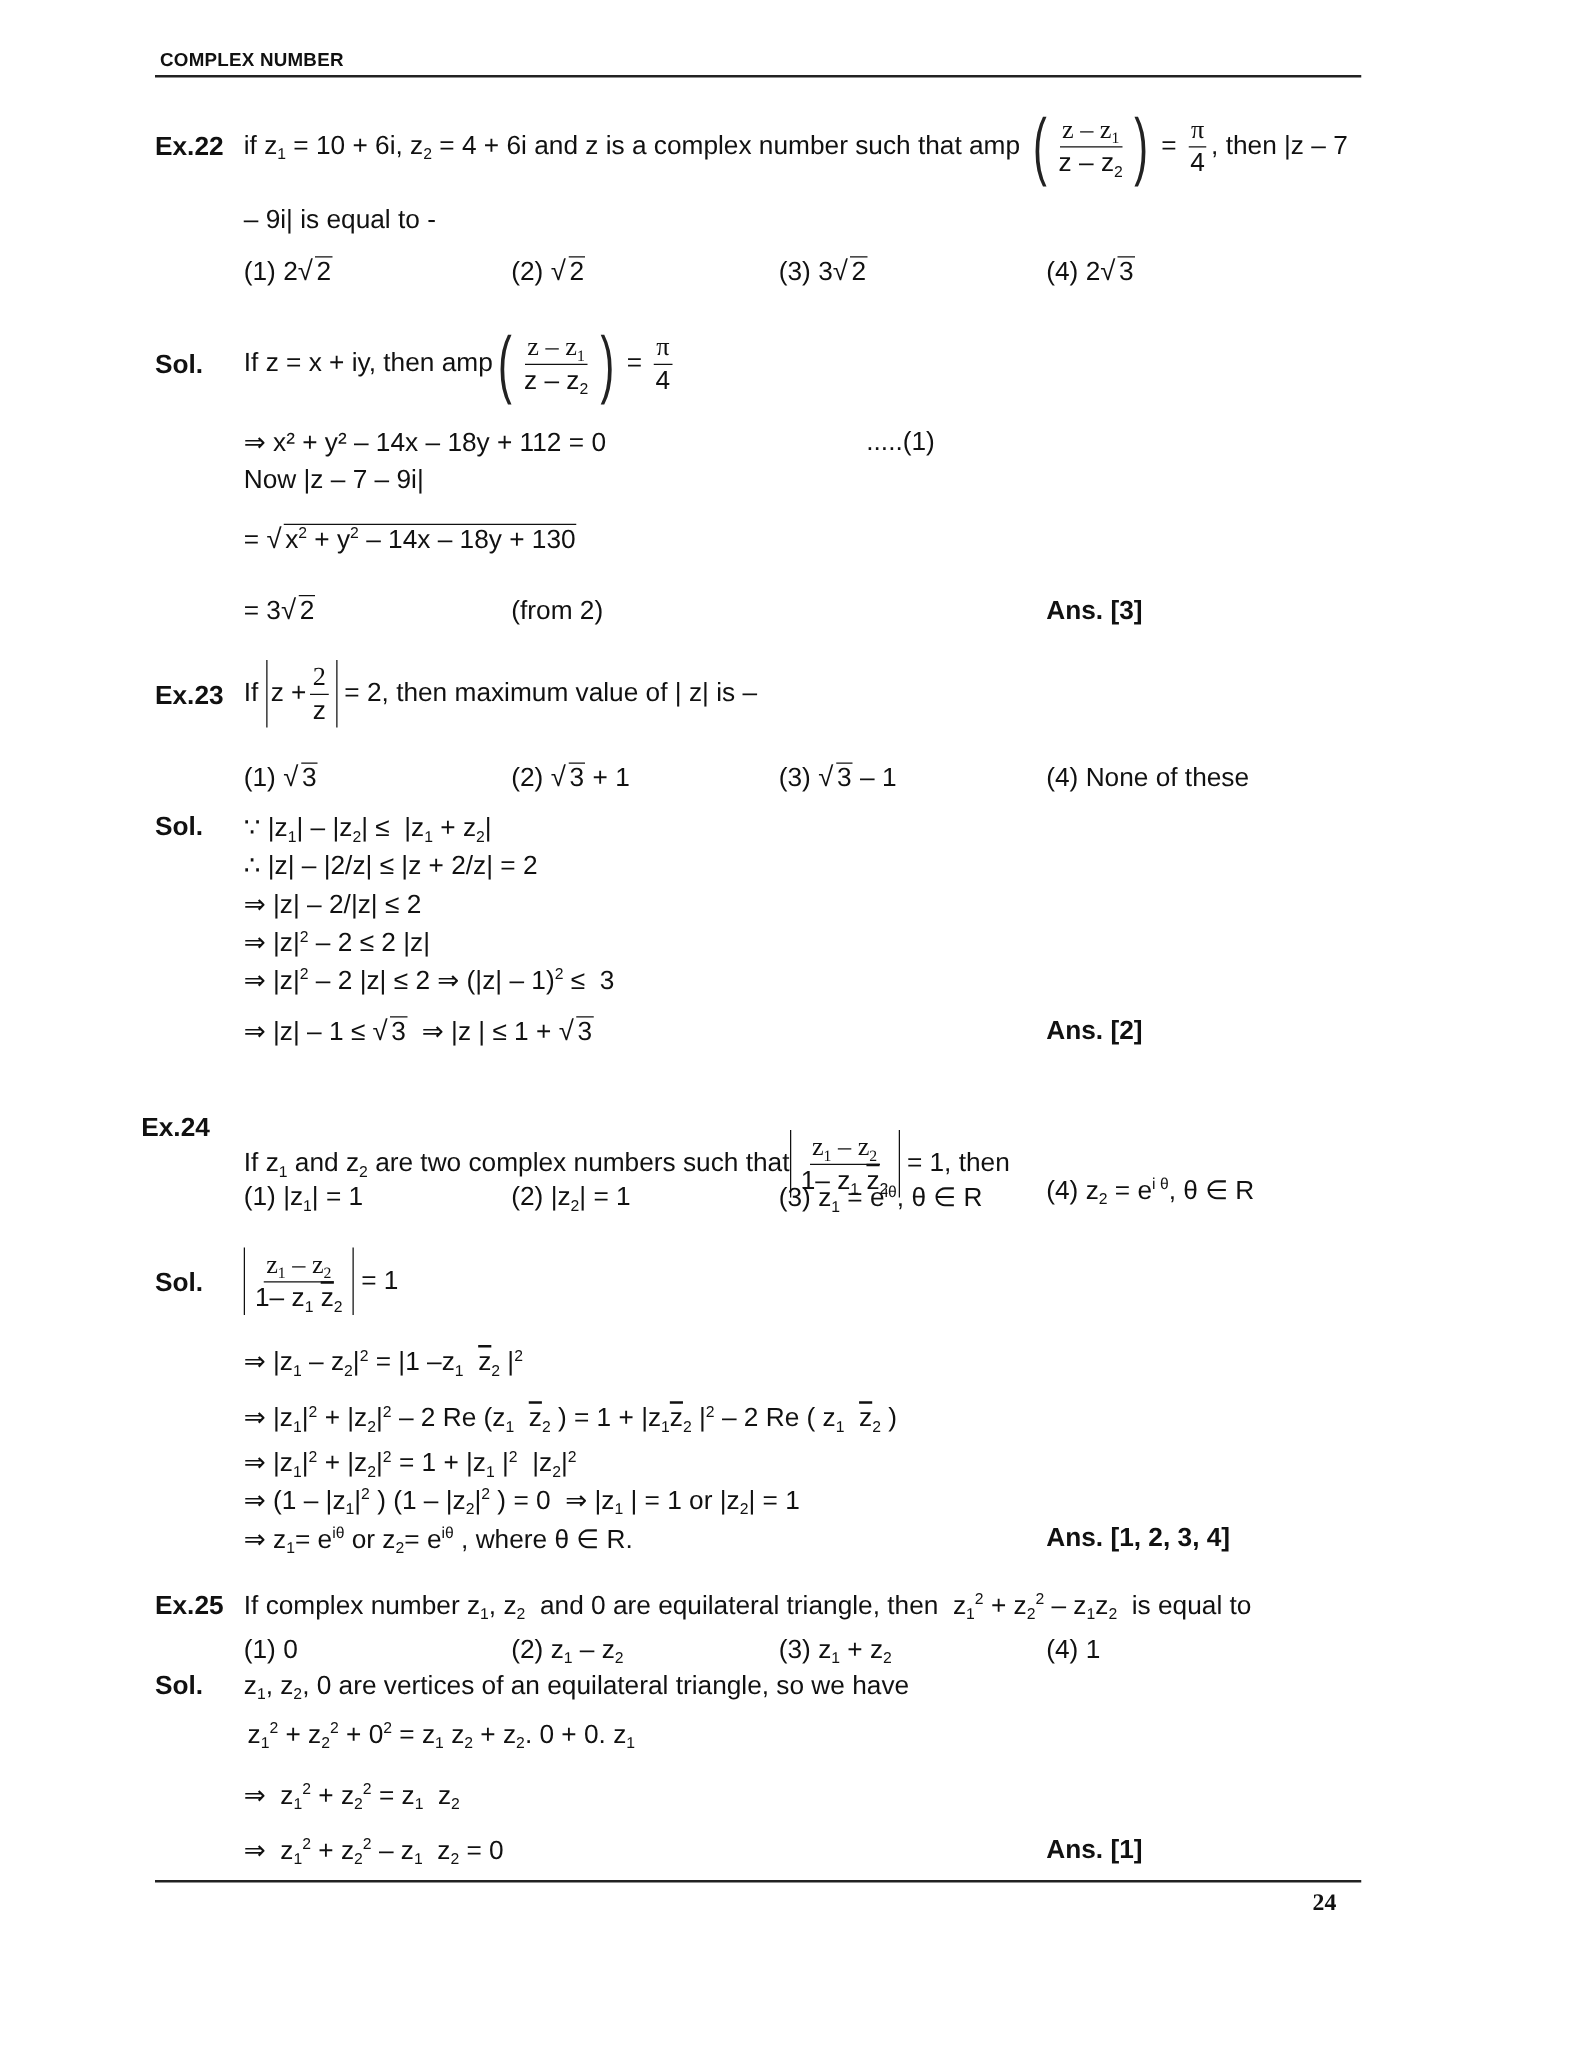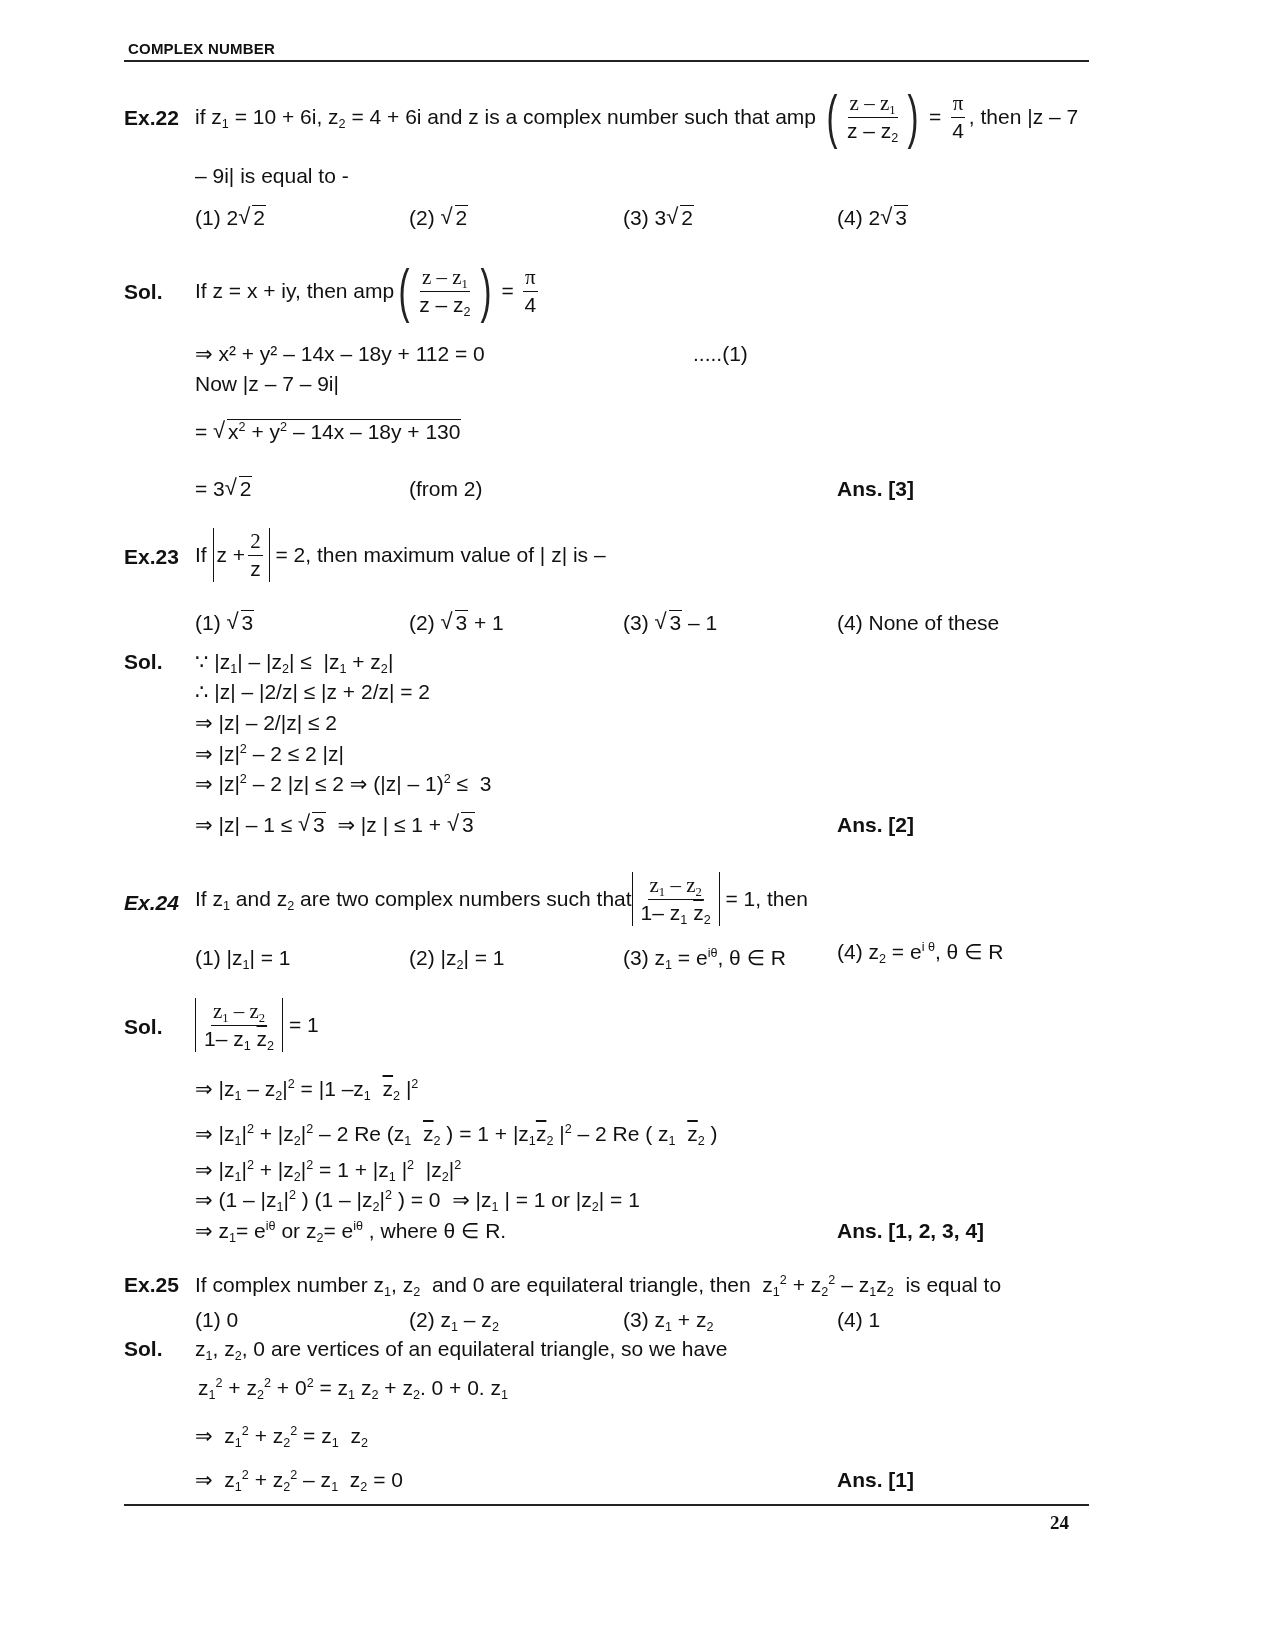--- a/index.html
+++ b/index.html
@@ -99,22 +99,22 @@
 
 <div class="abs lbl" style="left:124px;top:650px;">Sol.</div>
 <div class="abs" style="left:195px;top:650px;">∵ |z<sub>1</sub>| – |z<sub>2</sub>| ≤&nbsp; |z<sub>1</sub> + z<sub>2</sub>|</div>
 <div class="abs" style="left:195px;top:680px;">∴ |z| – |2/z| ≤ |z + 2/z| = 2</div>
 <div class="abs" style="left:195px;top:711px;">⇒ |z| – 2/|z| ≤ 2</div>
 <div class="abs" style="left:195px;top:742px;">⇒ |z|<sup>2</sup> – 2 ≤ 2 |z|</div>
 <div class="abs" style="left:195px;top:772px;">⇒ |z|<sup>2</sup> – 2 |z| ≤ 2 ⇒ (|z| – 1)<sup>2</sup> ≤&nbsp; 3</div>
 <div class="abs" style="left:195px;top:813px;">⇒ |z| – 1 ≤ <span class="sqrt"><span class="rad">3</span></span> &nbsp;⇒ |z | ≤ 1 + <span class="sqrt"><span class="rad">3</span></span></div>
 <div class="abs ans" style="left:837px;top:813px;">Ans. [2]</div>
 
-<div class="abs lbl" style="left:124px;top:891px;font-style:italic;">Ex.24</div>
-<div class="abs" style="left:195px;top:866px;display:flex;align-items:center;height:66px;">
+<div class="abs lbl" style="left:113px;top:891px;">Ex.24</div>
+<div class="abs" style="left:195px;top:898px;display:flex;align-items:center;height:66px;">
   <span>If z<sub>1</sub> and z<sub>2</sub> are two complex numbers such that</span>
   <span class="absv">
       <span class="frac">
         <span class="num">z<sub>1</sub> – z<sub>2</sub></span>
         <span class="den">1– z<sub>1</sub> <span class="zbar">z</span><sub>2</sub></span>
       </span>
     </span>
   <span>&nbsp;= 1, then</span>
 </div>
 <div class="abs" style="left:195px;top:946px;">(1) |z<sub>1</sub>| = 1</div>

